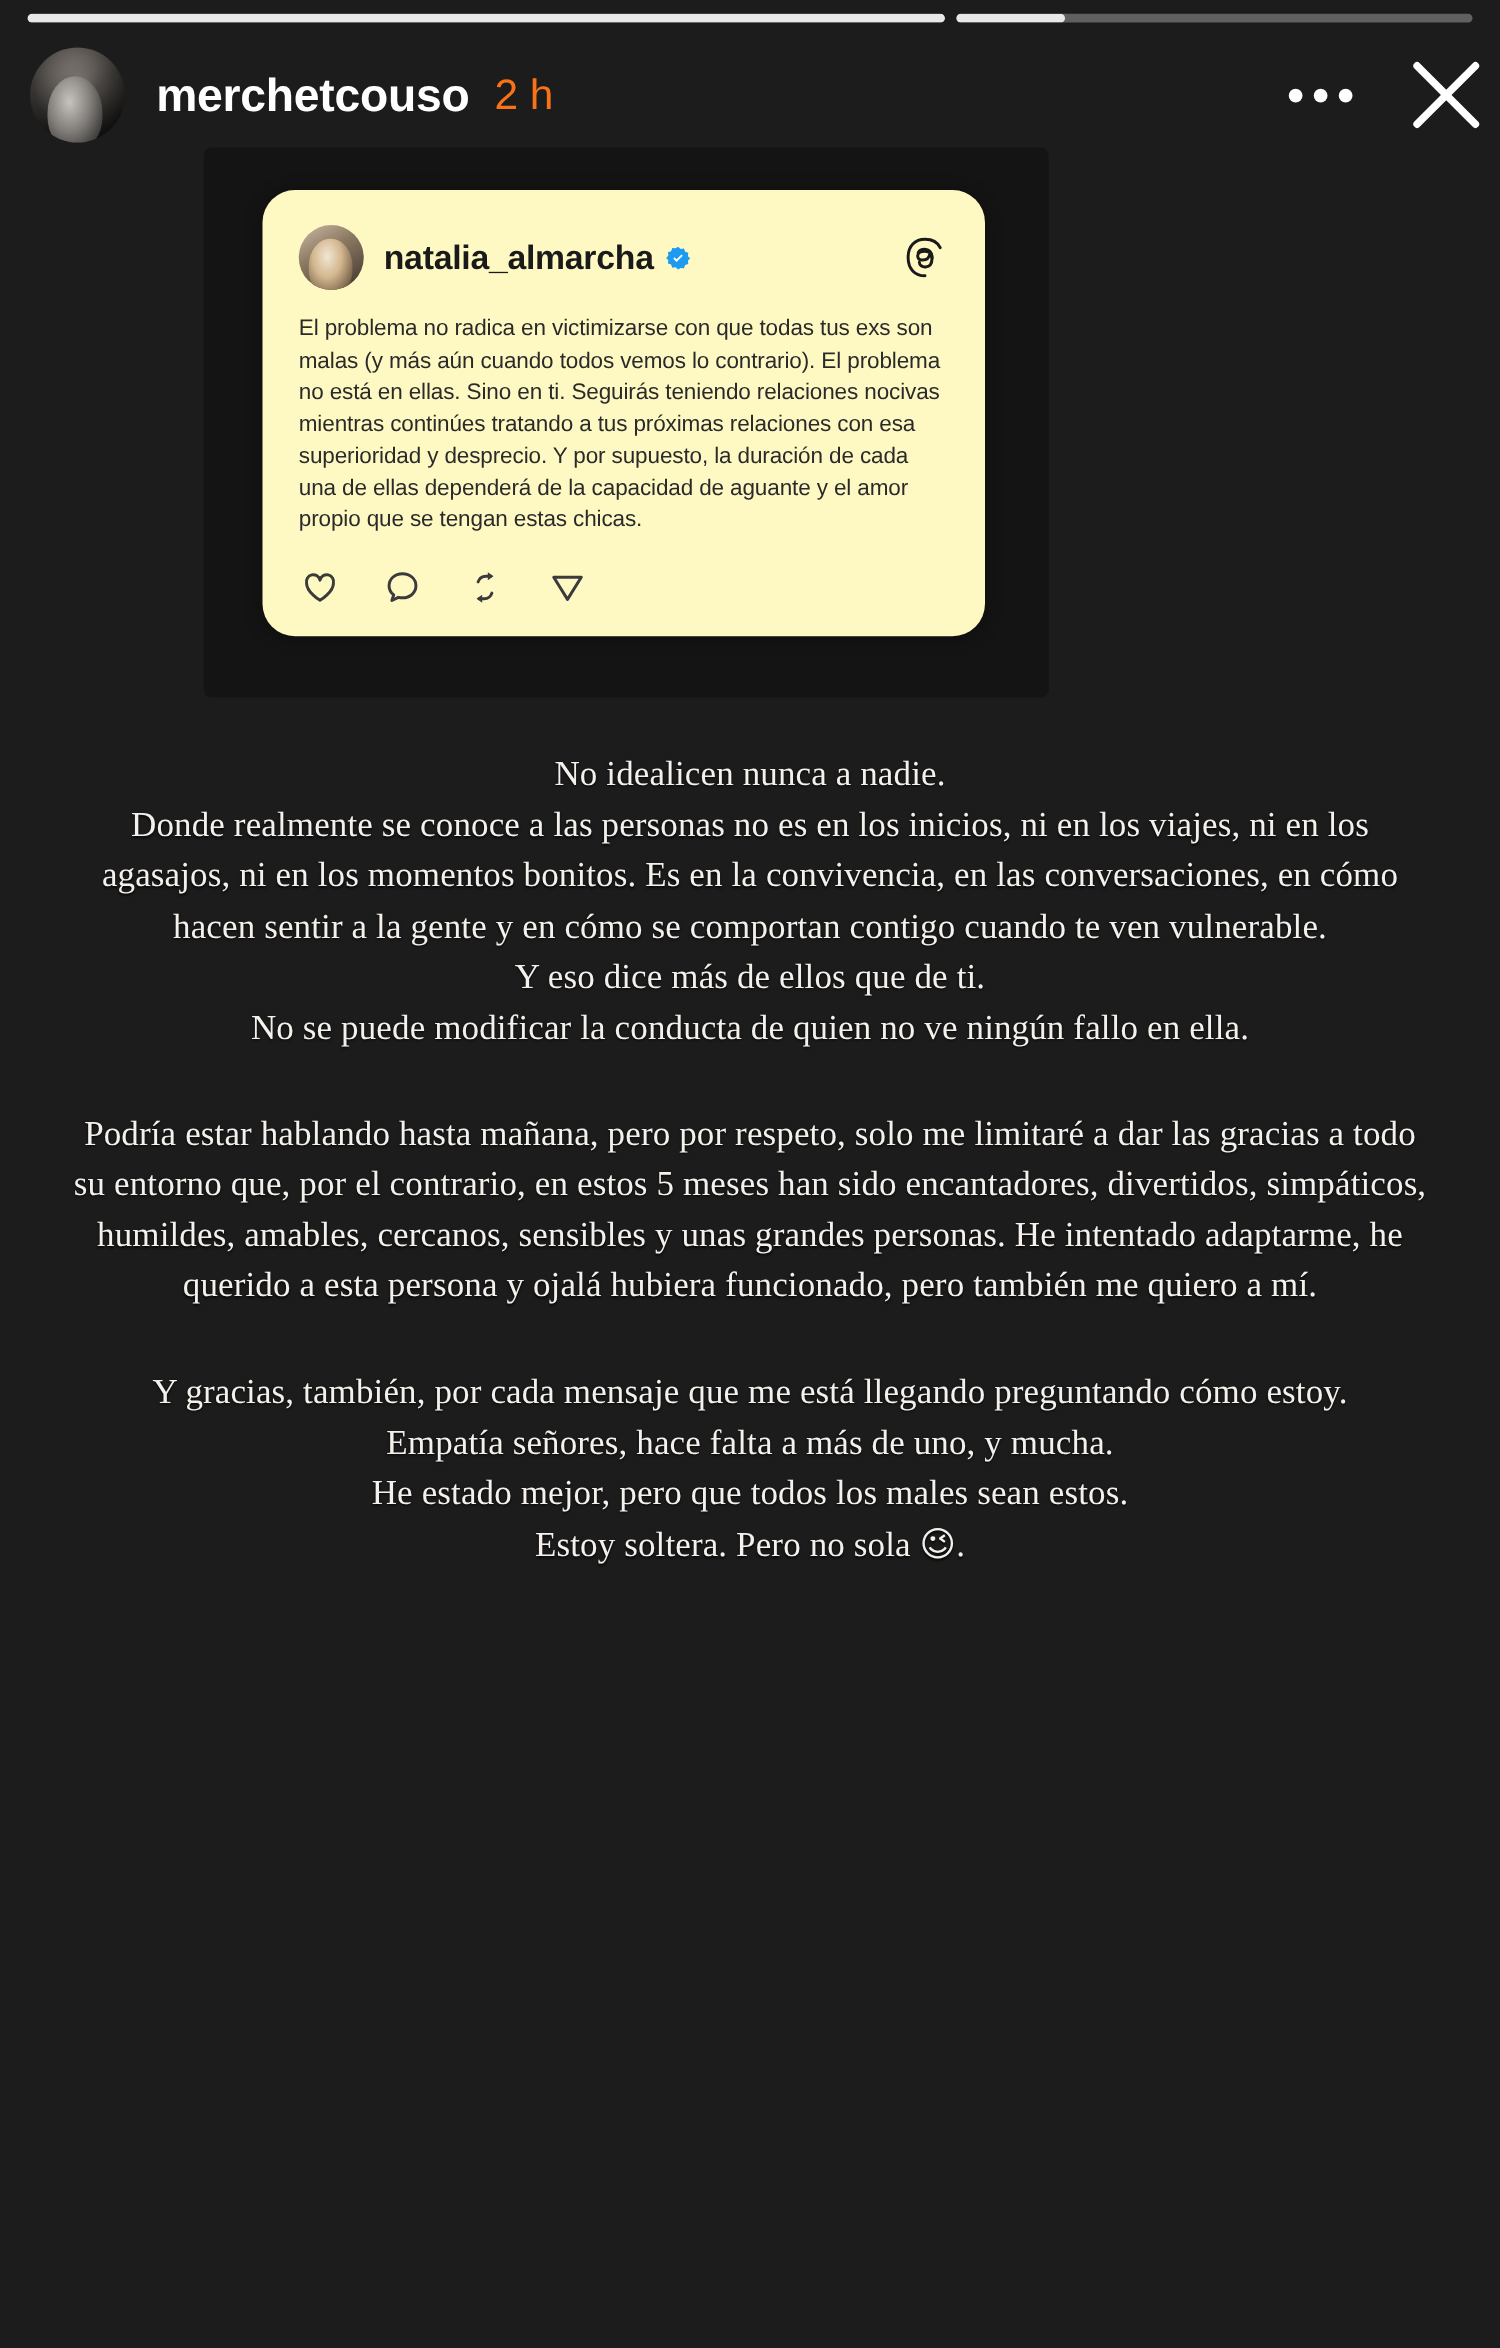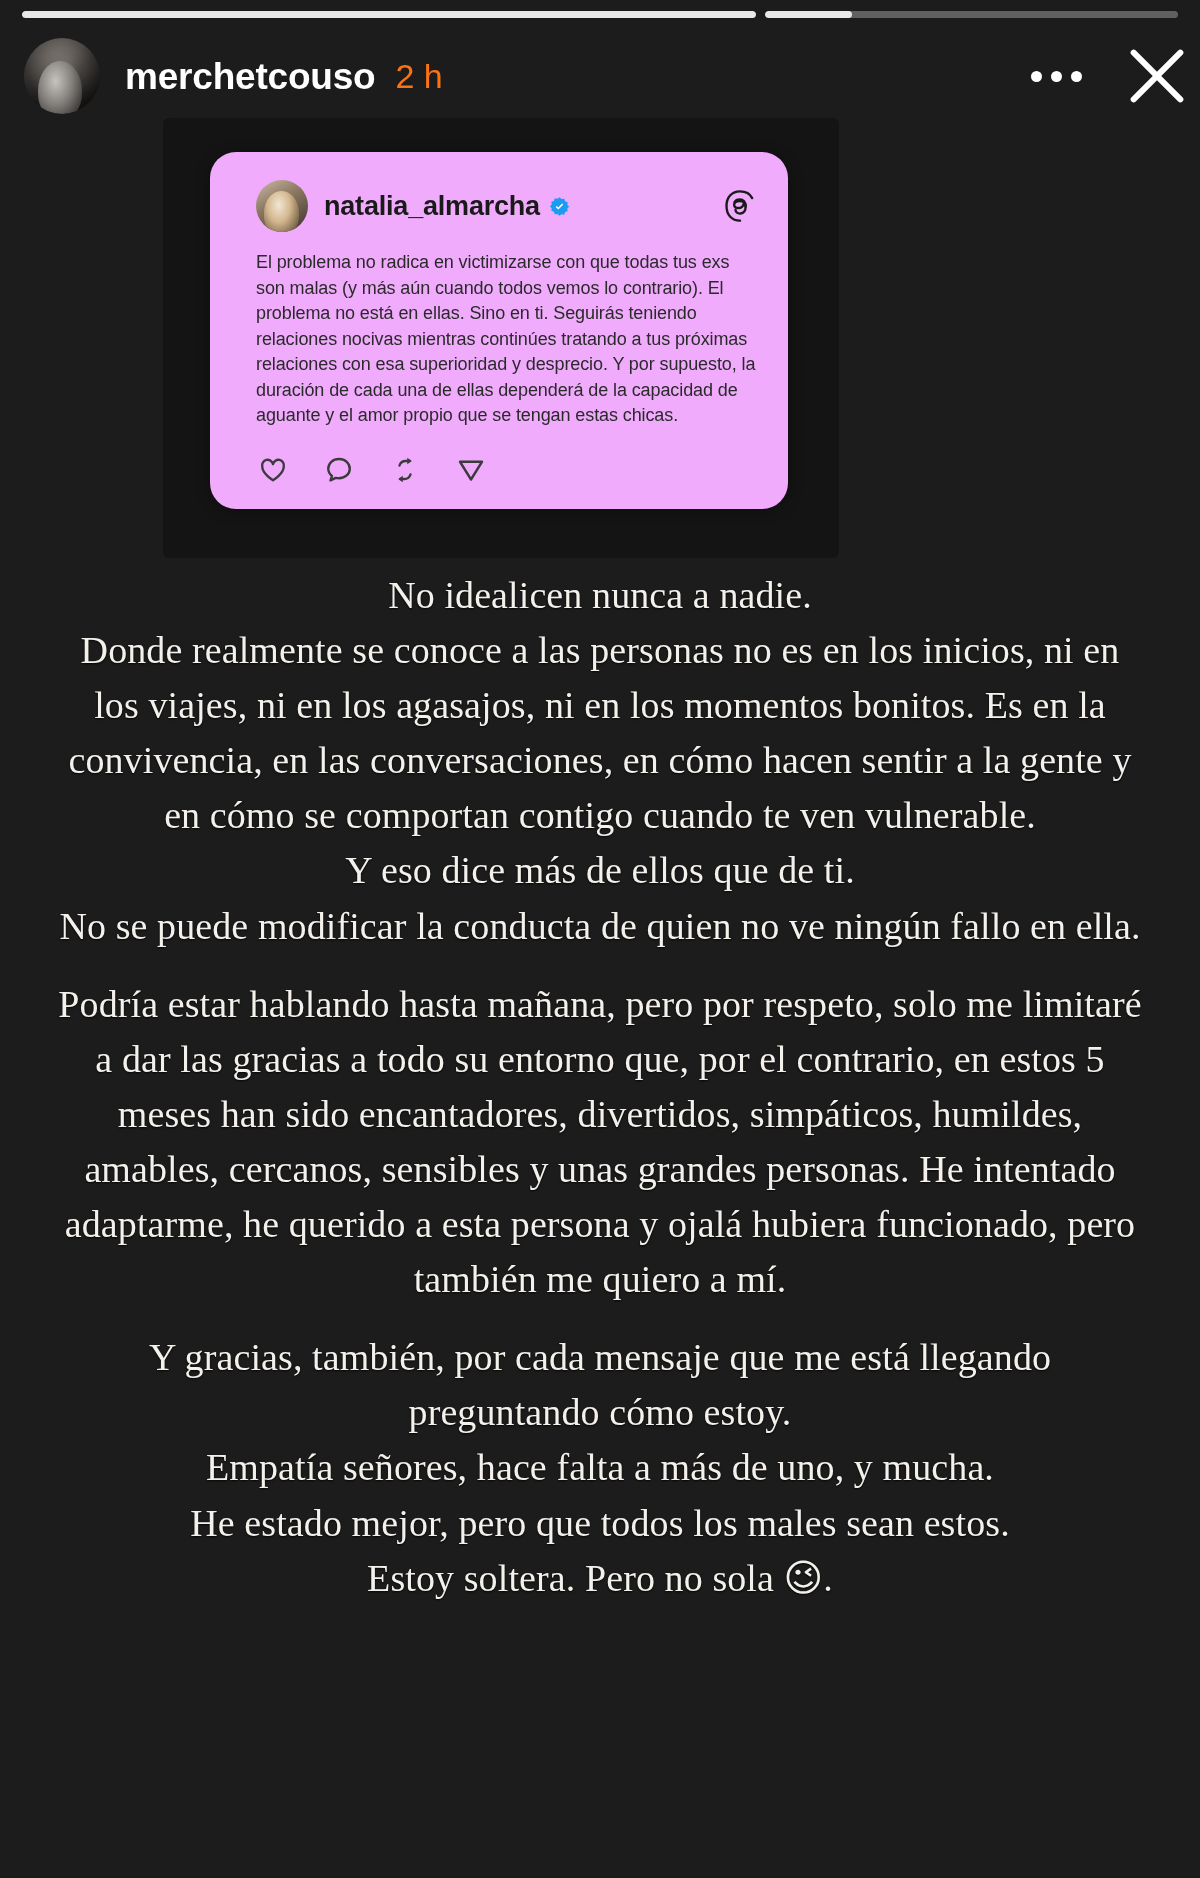--- a/index.html
+++ b/index.html
@@ -145,23 +145,23 @@
     width: 676px;
     height: 440px;
     background: #141414;
     border-radius: 6px;
   }
   .threads-card {
     position: absolute;
     left: 210px;
     top: 152px;
     width: 578px;
-    background: #f0abfc;
+    background: #fef9c3;
     border-radius: 26px;
-    padding: 28px 30px 24px 46px;
+    padding: 28px 30px 24px 29px;
     box-sizing: border-box;
     box-shadow: 0 2px 14px rgba(0,0,0,0.35);
   }
   .tc-head {
     display: flex;
     align-items: center;
     margin-bottom: 18px;
   }
   .tc-avatar {
     width: 52px;
@@ -213,34 +213,34 @@
     margin-top: 26px;
     padding-left: 2px;
   }
   .tc-actions .act { width: 30px; height: 30px; display: block; }
 
   
   .caption {
     position: absolute;
     left: 58px;
     right: 58px;
-    top: 568px;
+    top: 600px;
     text-align: center;
     color: #f4f1ec;
     font-family: "Liberation Serif", "DejaVu Serif", serif;
-    font-size: 38px;
+    font-size: 28px;
     line-height: 1.45;
     letter-spacing: 0.1px;
     text-shadow: 0 1px 2px rgba(0,0,0,0.85);
   }
   .caption p {
     margin: 0;
     white-space: pre-line;
   }
-  .caption p + p { margin-top: 23px; }
+  .caption p + p { margin-top: 44px; }
   .emoji { font-family: "DejaVu Sans", sans-serif; }
 </style>
 </head>
 <body>
 
 <div class="story">
 
   <div class="progress-row">
     <div class="progress-seg seg-1">
       <div class="fill" id="fill-1" style="width: 100%;"></div>

